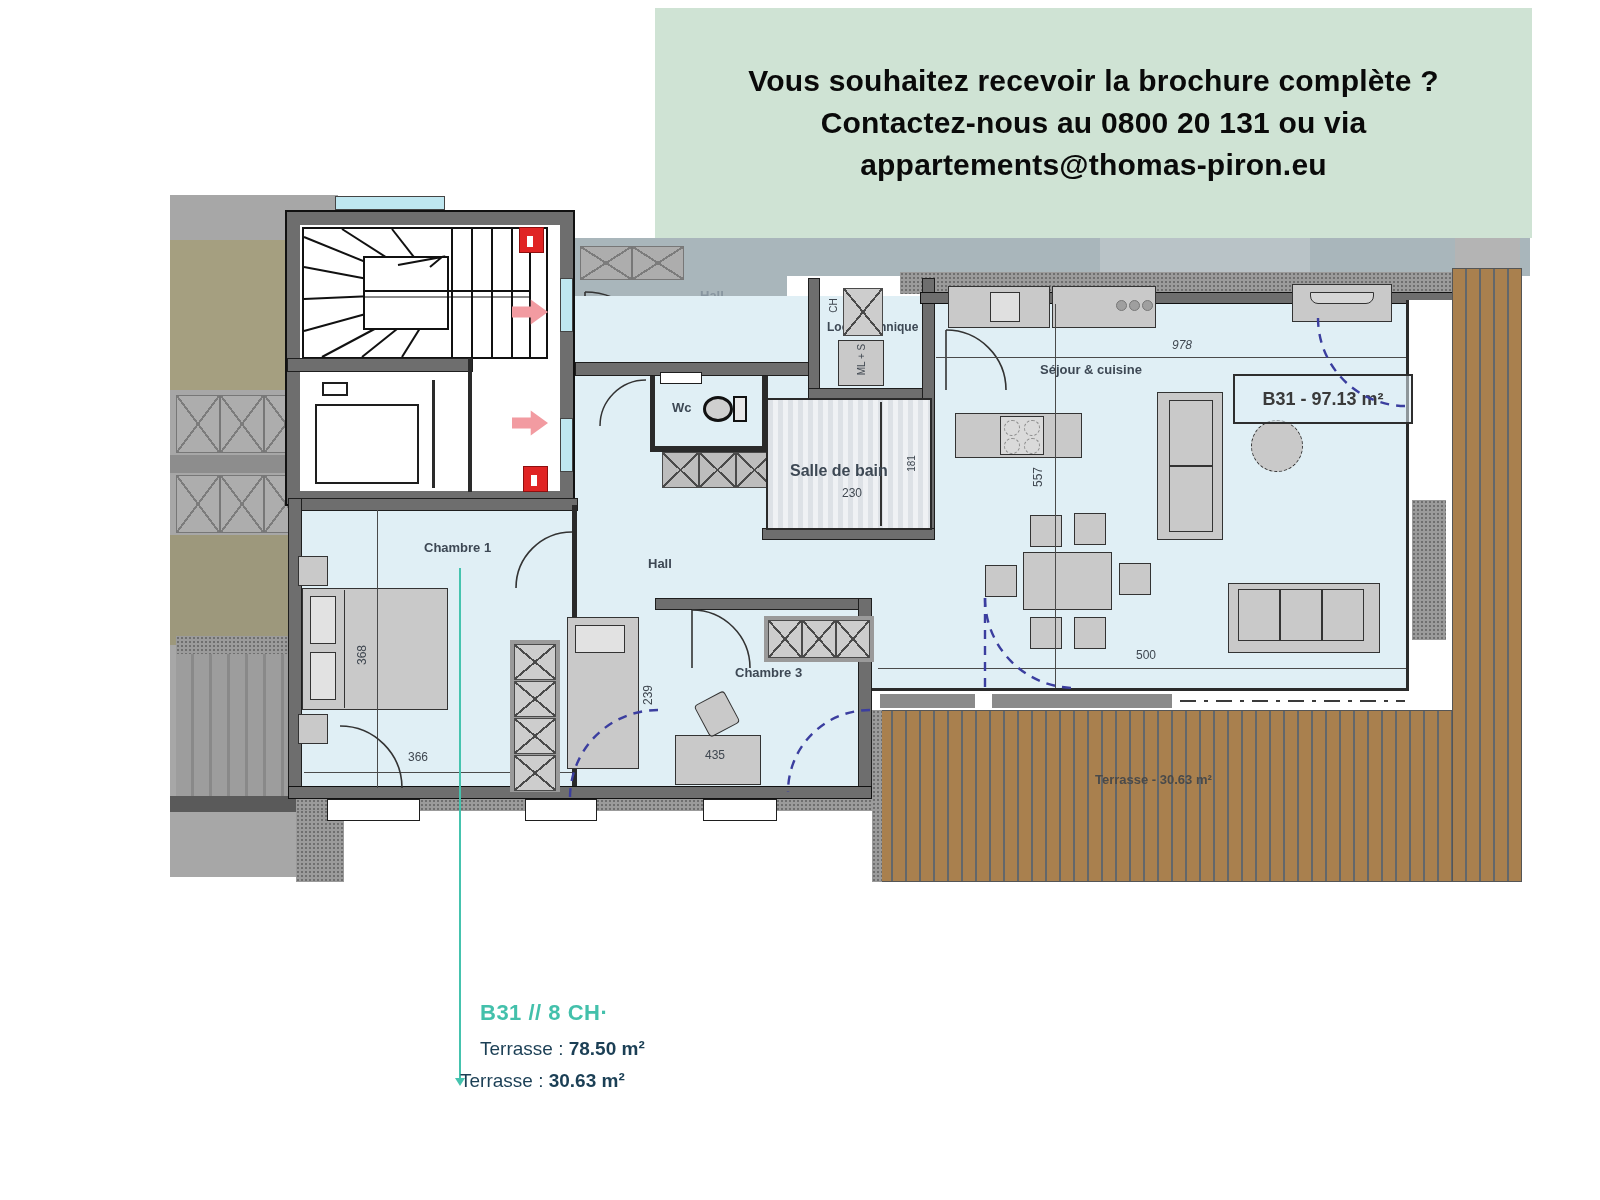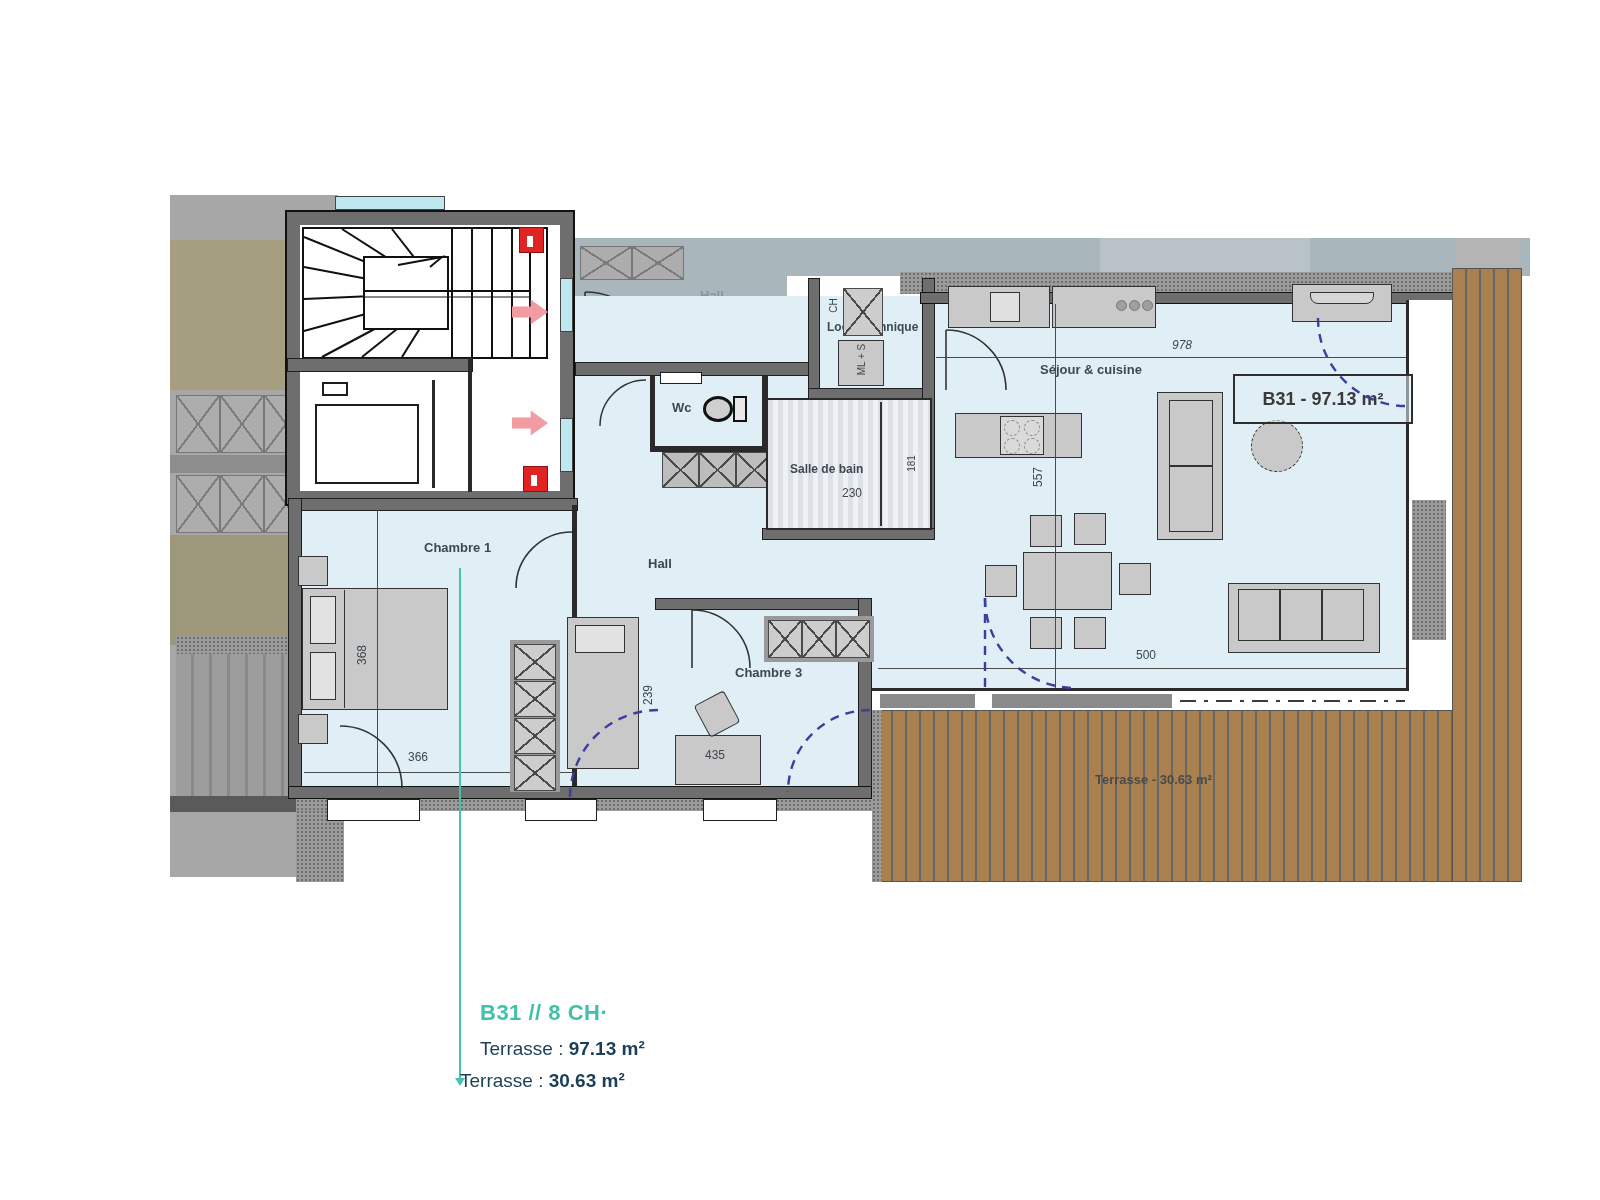--- a/index.html
+++ b/index.html
@@ -177,21 +177,21 @@
     <div class="white" style="left:660px;top:372px;width:42px;height:12px;"></div>
     <svg class="arc" style="left:600px;top:380px;" width="46" height="46">
         <path d="M0,46 A46,46 0 0 1 46,0" fill="none" stroke="#333" stroke-width="1.5"></path>
       </svg>
     <div class="xbox" style="left:662px;top:452px;width:37px;height:36px;background-color:#bdbdbd;"></div>
     <div class="xbox" style="left:699px;top:452px;width:37px;height:36px;background-color:#bdbdbd;"></div>
     <div class="xbox" style="left:736px;top:452px;width:37px;height:36px;background-color:#bdbdbd;"></div>
 
     <div class="bathfloor" style="left:766px;top:398px;width:166px;height:132px;"></div>
     <div class="vline" style="left:880px;top:402px;height:124px;width:2px;background:#333;"></div>
-    <div class="label" style="left:790px;top:462px;font-size:12px;">Salle de bain</div>
+    <div class="label" style="left:790px;top:462px;font-size:16px;">Salle de bain</div>
     <div class="dim" style="left:842px;top:486px;">230</div>
     <div class="dim dimv" style="left:903px;top:458px;font-size:10px;">181</div>
 
     <div class="label" style="left:827px;top:320px;font-size:12px;">Local technique</div>
     <div class="xbox" style="left:843px;top:288px;width:40px;height:48px;"></div>
     <div class="dim dimv" style="left:826px;top:300px;font-size:10px;">CH</div>
     <div class="furn" style="left:838px;top:340px;width:46px;height:46px;"></div>
     <div class="dim dimv" style="left:846px;top:354px;font-size:10px;">ML + S</div>
     <svg class="arc" style="left:946px;top:330px;" width="60" height="60">
         <path d="M0,0 A60,60 0 0 1 60,60" fill="none" stroke="#333" stroke-width="1.6"></path>
@@ -302,24 +302,29 @@
 
     <div class="wood" style="left:878px;top:710px;width:628px;height:172px;"></div>
     <div class="wood" style="left:1452px;top:268px;width:70px;height:614px;"></div>
     <div class="speckle" style="left:872px;top:710px;width:10px;height:172px;"></div>
     <div class="label" style="left:1095px;top:772px;color:#4a4a4a;font-weight:600;">Terrasse - 30.63 m²</div>
 
     <div class="teal-line" style="left:459px;top:568px;height:512px;"></div>
     <div class="teal-arrow" style="left:455px;top:1078px;"></div>
   </div>
 
+  <div id="banner">
+    <div>Vous souhaitez recevoir la brochure complète ?</div>
+    <div>Contactez-nous au 0800 20 131 ou via</div>
+    <div>appartements@thomas-piron.eu</div>
+  </div>
 
   <div class="footer-title" style="left:480px;top:1000px;">B31 // 8 CH·</div>
   <div class="footer-line" style="left:480px;top:1038px;">
     <span>Terrasse :</span>
-    <b>97.13 m²</b>
+    <b>78.50 m²</b>
   </div>
   <div class="footer-line" style="left:460px;top:1070px;">
     <span>Terrasse :</span>
     <b>30.63 m²</b>
   </div>
 
 </div>
 
 </body></html>

